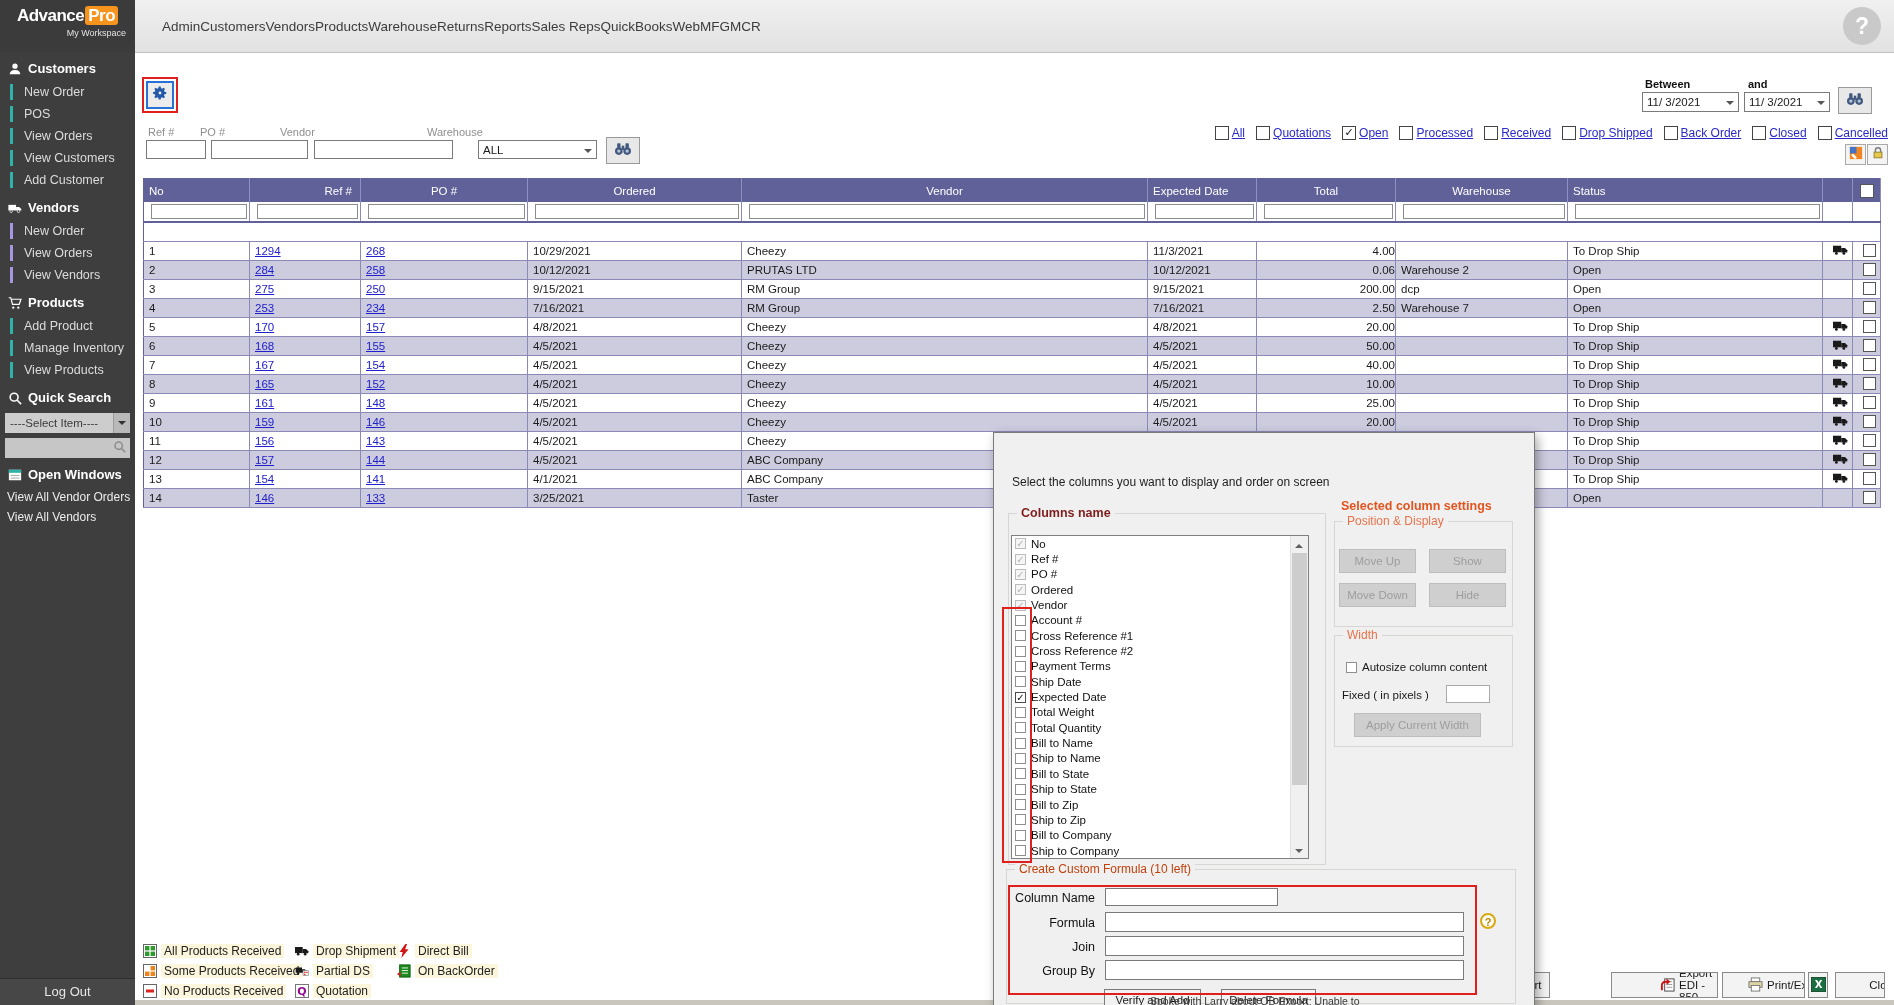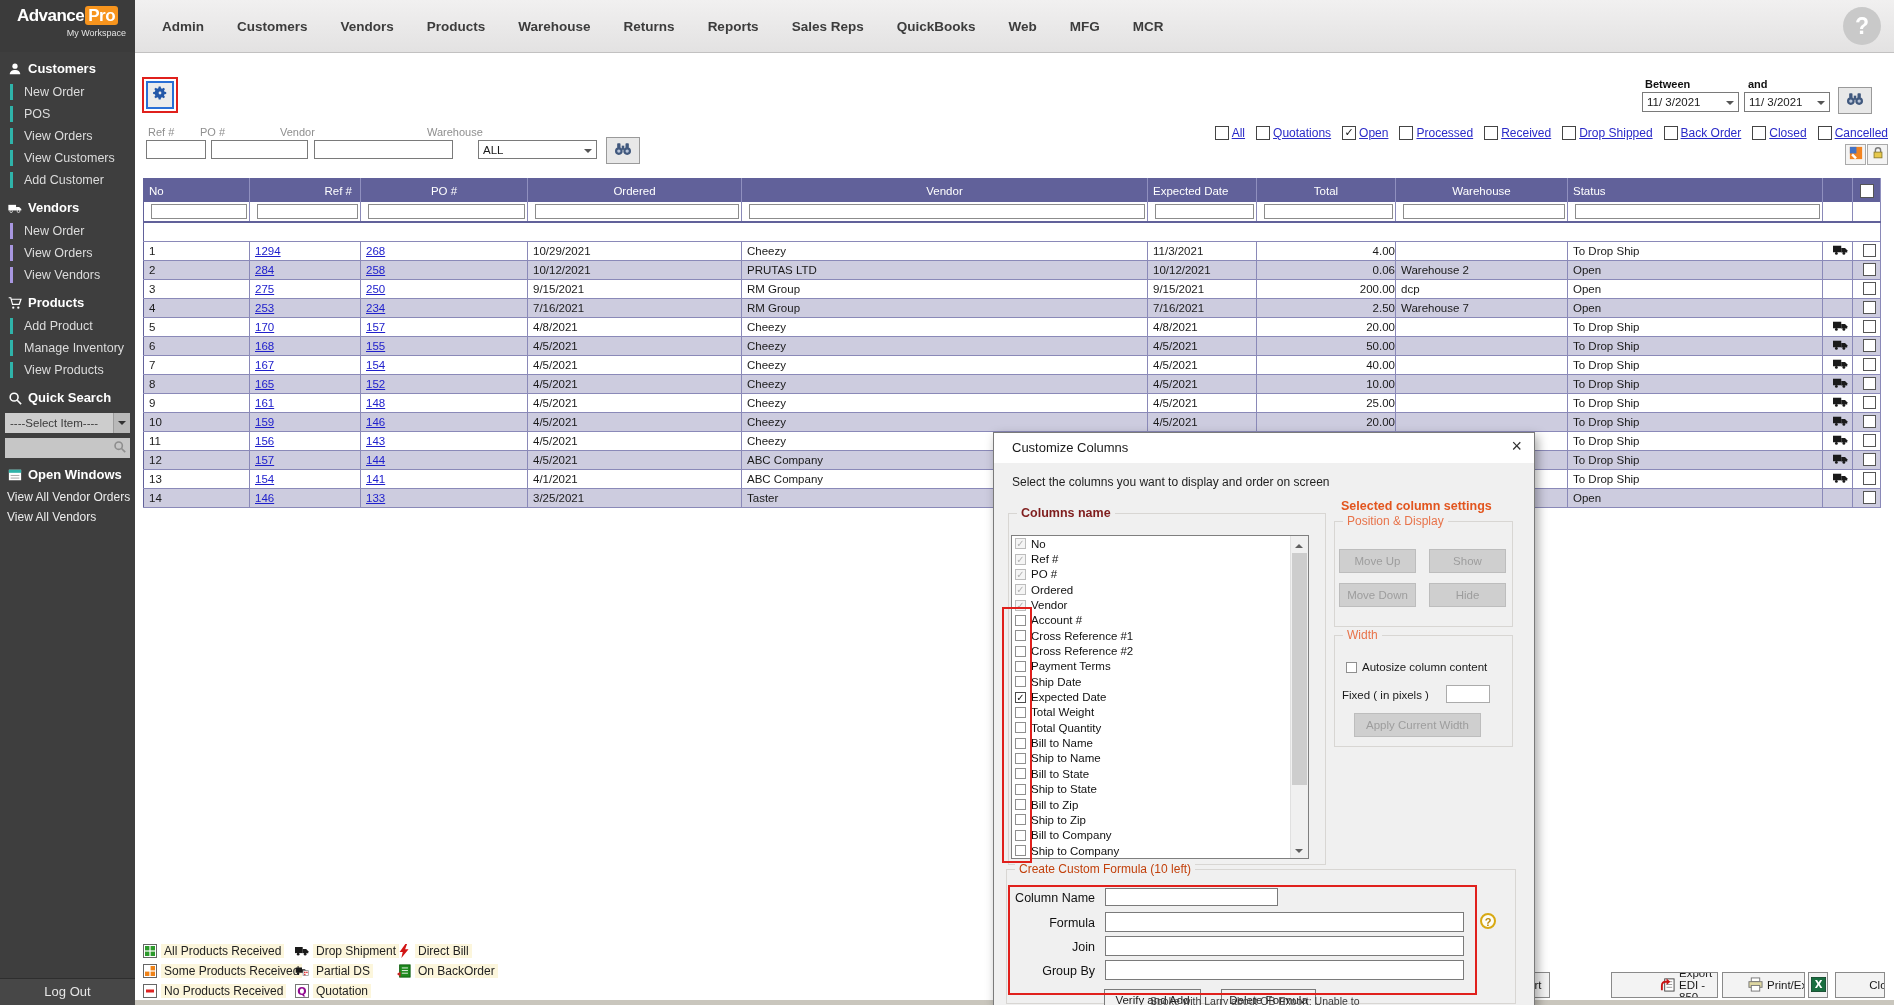--- a/index.html
+++ b/index.html
@@ -5,21 +5,21 @@
   html,body{margin:0;padding:0;background:#fff;}
   #app{position:relative;width:1894px;height:1005px;overflow:hidden;
        font-family:"Liberation Sans",sans-serif;background:#fff;color:#1a1a1a;}
   
   #topbar{position:absolute;left:0;top:0;width:1894px;height:52px;
           background:linear-gradient(#f1f0f0,#e3e2e2);border-bottom:1px solid #c2c1c1;}
   #logo{position:absolute;left:0;top:0;width:135px;height:52px;background:#3b3b3b;box-sizing:border-box;padding-top:6px;}
   #logo .l1{text-align:center;font-size:17px;font-weight:bold;color:#fff;letter-spacing:-0.5px;}
   #logo .pro{background:#f7941d;color:#fff;border-radius:3px;padding:0 3px;margin-left:1px;}
   #logo .l2{font-size:9px;color:#e3e3e3;text-align:right;padding-right:9px;margin-top:2px;}
-  #mainnav{position:absolute;left:162px;top:0;height:52px;display:flex;align-items:center;gap:33px;font-weight:bold;}
+  #mainnav{position:absolute;left:162px;top:0;height:52px;display:flex;align-items:center;}
   .nav-item{font-size:13.5px;color:#3c3c3c;cursor:pointer;white-space:nowrap;}
   #help-circle{position:absolute;right:13px;top:7px;width:38px;height:38px;border-radius:50%;
                background:#c9c9c9;color:#fff;font-size:23px;font-weight:bold;text-align:center;line-height:38px;}
   
   #titlebar{position:absolute;left:135px;top:52px;width:1759px;height:24px;background:#61619a;color:#fff;font-size:12px;}
   #titlebar .tt{position:absolute;left:17px;top:4px;font-size:13px;font-weight:bold;}
   .tb-abs{position:absolute;top:5px;white-space:nowrap;}
   #perpage-input{position:absolute;left:1490px;top:3px;width:38px;height:15px;border:1px solid #9b4a4a;
                  font-size:11px;padding:0 2px;font-family:"Liberation Sans",sans-serif;}
   #tb-close{position:absolute;left:1736px;top:4px;width:19px;height:16px;background:#e41717;border:1px solid #a80d0d;
@@ -786,24 +786,20 @@
     <div class="fbtn" id="btn-xls">
       <span><svg viewBox="0 0 18 18" width="16" height="16">
             <rect x="0.5" y="0.5" width="17" height="17" fill="#1a6e40" stroke="#0d4527"></rect>
             <text x="9" y="13.5" text-anchor="middle" font-size="12" font-weight="bold" fill="#fff" font-family="DejaVu Sans">X</text>
           </svg></span>
     </div>
     <div class="fbtn" id="btn-close">Close</div>
   </main>
 
   <div id="dialog">
-    <div id="dlg-title">
-      <span class="t">Customize Columns</span>
-      <span id="dlg-close">×</span>
-    </div>
     <div id="dlg-instr">Select the columns you want to display and order on screen</div>
 
     <div class="grp" id="grp-cols">
       <span class="grp-lab big">Columns name</span>
     </div>
     <div id="dlg-list">
       <div>
           <div class="dli">
             <span class="dcb disabled-checked">✓</span>
             <span class="dll">No</span>

